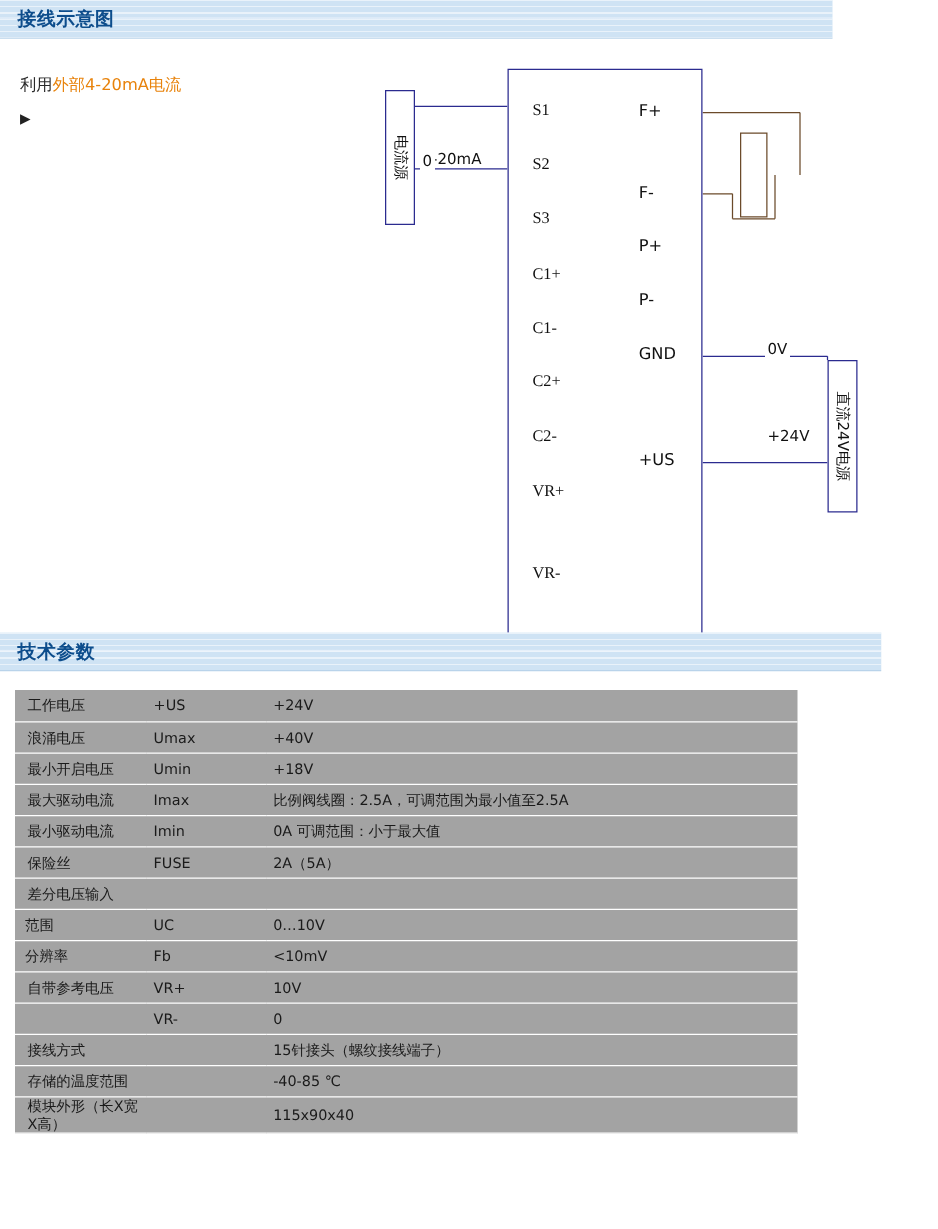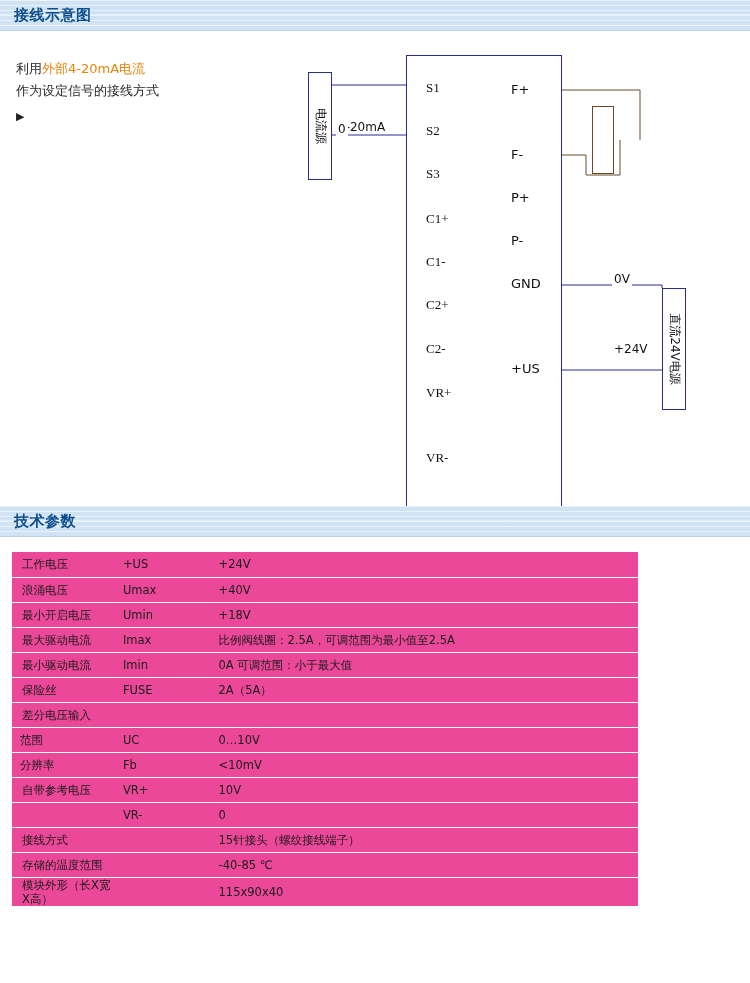--- a/index.html
+++ b/index.html
@@ -14,21 +14,21 @@
     font-family: "DejaVu Sans", "Liberation Sans", sans-serif;
     font-size: 12px;
     color: #000000;
     overflow: hidden;
   }
 
   
   .section-bar {
     position: absolute;
     left: 0;
-    width: 750px;
+    width: 666px;
     height: 30px;
     background: linear-gradient(to bottom, #cfe3f4 0%, #cfe3f4 45%, #e6f0fa 48%, #cfe3f4 52%, #cfe3f4 100%);
     border-bottom: 1px solid #b9d3ea;
   }
   .section-bar .title {
     position: absolute;
     left: 14px;
     top: 6px;
     font-size: 15px;
     font-weight: bold;
@@ -155,21 +155,21 @@
     box-sizing: border-box;
   }
 
   
   #spec-table {
     position: absolute;
     left: 12px;
     top: 552px;
     width: 626px;
     border-collapse: collapse;
-    background: #ec4899;
+    background: #a3a3a3;
     font-size: 11.5px;
     color: #1a1a1a;
   }
   #spec-table tr { height: 25px; }
   #spec-table td {
     border-bottom: 1px solid #ffffff;
     padding: 0 6px;
     vertical-align: middle;
     line-height: 14px;
   }
@@ -181,21 +181,20 @@
 </head>
 <body>
 
 <div class="section-bar" id="bar-wiring">
   <div class="bar-lines"></div>
   <div class="title">接线示意图</div>
 </div>
 
 <div class="intro">
   <span class="l1">利用</span><span class="hl">外部4-20mA电流</span>
-  <span class="l2">作为设定信号的接线方式</span>
   <span class="arrow">▶</span>
 </div>
 
 <div id="diagram">
 
   <svg width="750" height="476" style="position:absolute;left:0;top:0;">
 
     <line x1="332" y1="55" x2="406" y2="55" stroke="#2b2b8f" stroke-width="1"></line>
     <line x1="332" y1="105" x2="406" y2="105" stroke="#2b2b8f" stroke-width="1"></line>
 

